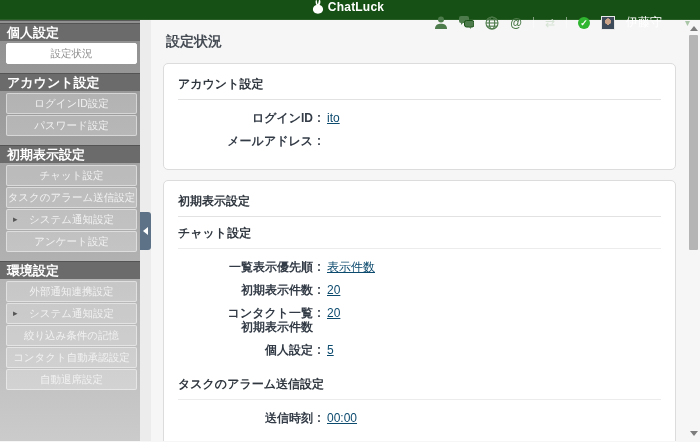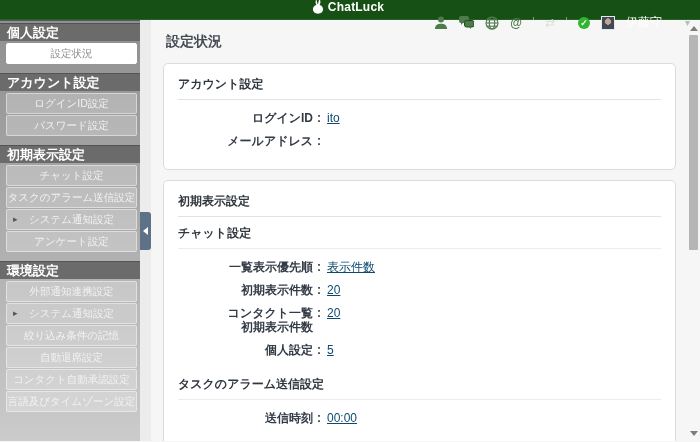--- a/index.html
+++ b/index.html
@@ -168,27 +168,24 @@
           <span>外部通知連携設定</span>
         </div>
         <div class="side-item">
           <span class="subarrow">▸</span>
           <span>システム通知設定</span>
         </div>
         <div class="side-item">
           <span>絞り込み条件の記憶</span>
         </div>
         <div class="side-item">
+          <span>コンタクト自動承認設定</span>
+        </div>
+        <div class="side-item">
           <span>自動退席設定</span>
-        </div>
-        <div class="side-item">
-          <span>コンタクト自動承認設定</span>
-        </div>
-        <div class="side-item">
-          <span>言語及びタイムゾーン設定</span>
         </div>
       </div>
     </div>
 
     <div class="divider">
       <div class="collapse-tab">
         <span class="collapse-tri"></span>
       </div>
     </div>
 

